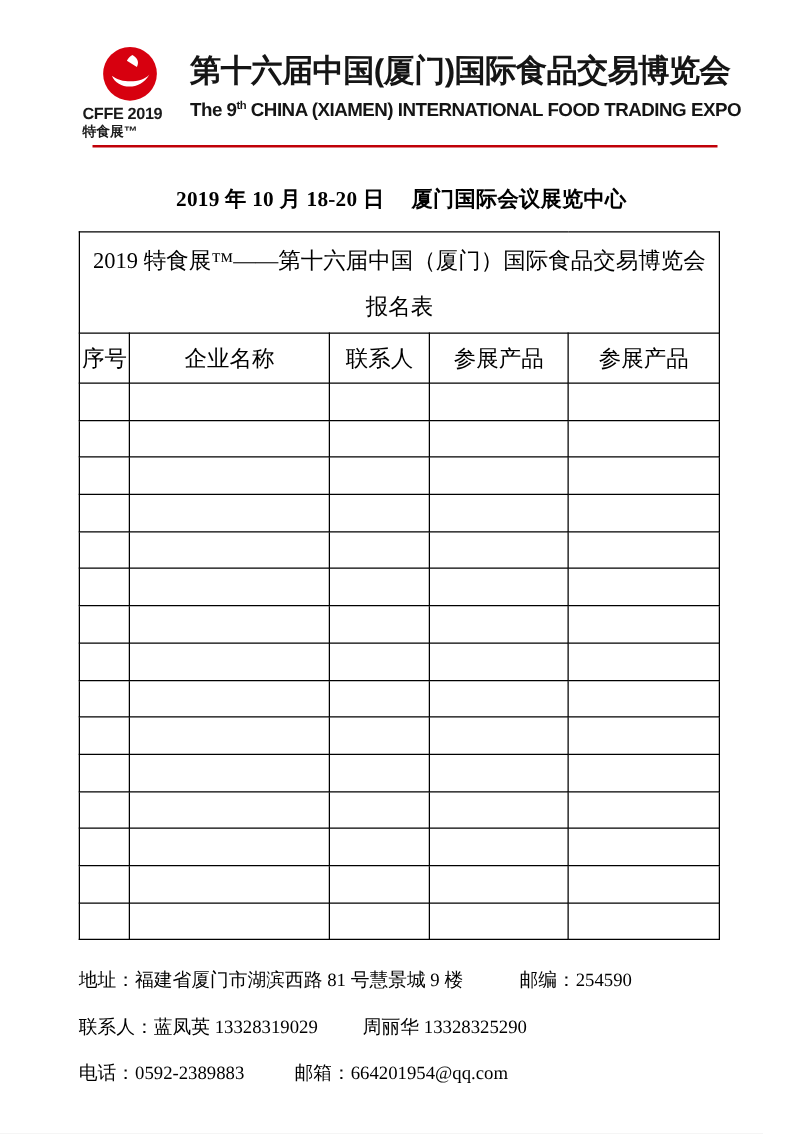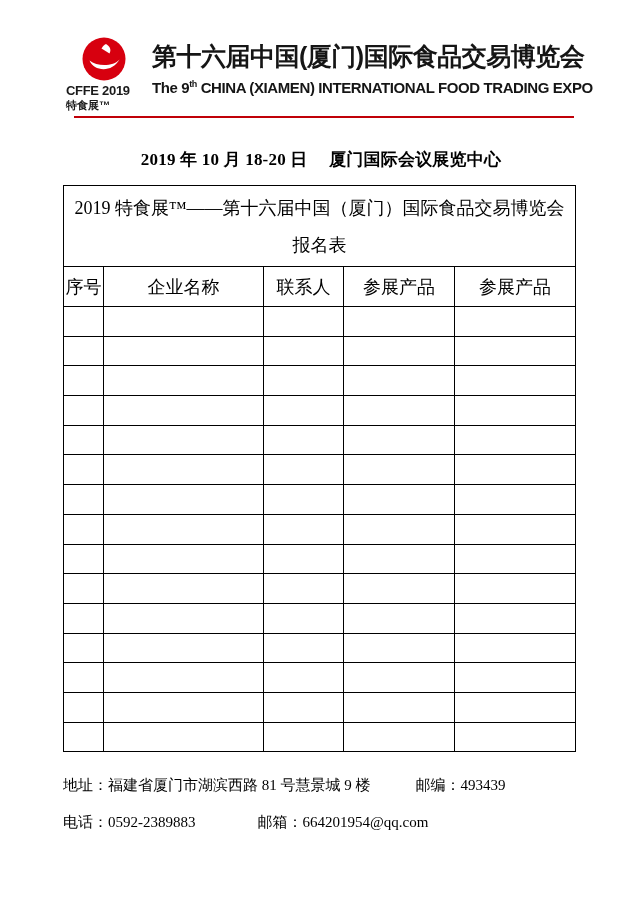--- a/index.html
+++ b/index.html
@@ -116,21 +116,21 @@
   .footer {
     position: absolute;
     top: 776px;
     left: 63px;
     font-size: 15px;
     line-height: 19px;
   }
   .footer-line { margin-bottom: 18px; white-space: nowrap; }
   .footer-line .seg2-a { margin-left: 45px; }
   .footer-line .seg2-b { margin-left: 36px; }
-  .footer-line .seg2-c { margin-left: 62px; }
+  .footer-line .seg2-c { margin-left: 40px; }
 </style>
 </head>
 <body>
 
 <div class="page">
 
   <div class="header">
     <div class="logo-block">
       <svg width="46" height="46" viewBox="0 0 46 46">
         <circle cx="23" cy="23" r="21.5" fill="#d7000f"></circle>
@@ -274,17 +274,18 @@
           <td></td>
           <td></td>
           <td></td>
           <td></td>
           <td></td>
         </tr>
       </tbody>
   </table>
 
   <div class="footer">
-    <div class="footer-line"><span>地址：福建省厦门市湖滨西路 81 号慧景城 9 楼</span><span class="seg2-a">邮编：493439</span></div>
+    <div class="footer-line"><span>地址：福建省厦门市湖滨西路 81 号慧景城 9 楼</span><span class="seg2-a">邮编：254590</span></div>
+    <div class="footer-line"><span>联系人：蓝凤英 13328319029</span><span class="seg2-b">周丽华 13328325290</span></div>
     <div class="footer-line"><span>电话：0592-2389883</span><span class="seg2-c">邮箱：664201954@qq.com</span></div>
   </div>
 
 </div>
 
 </body></html>

